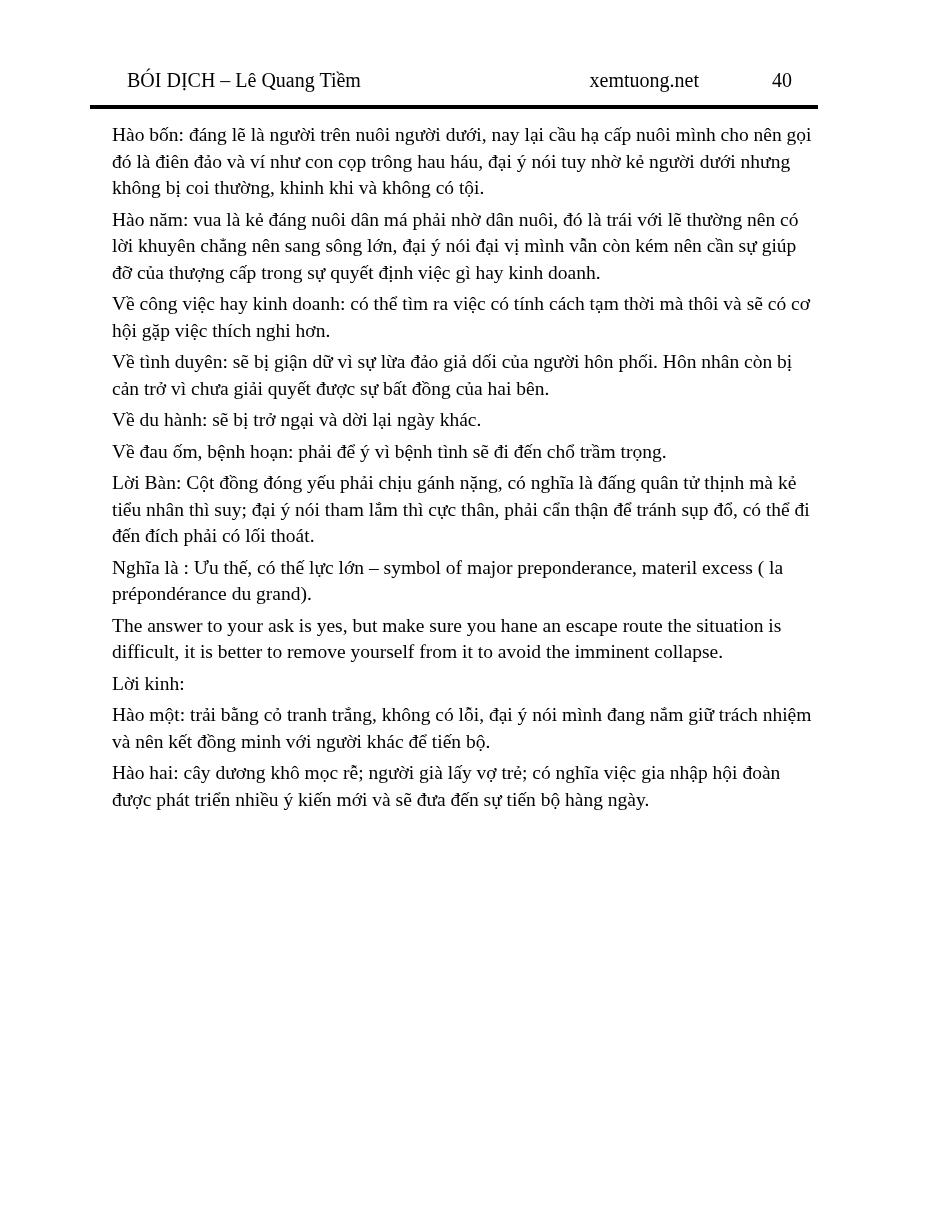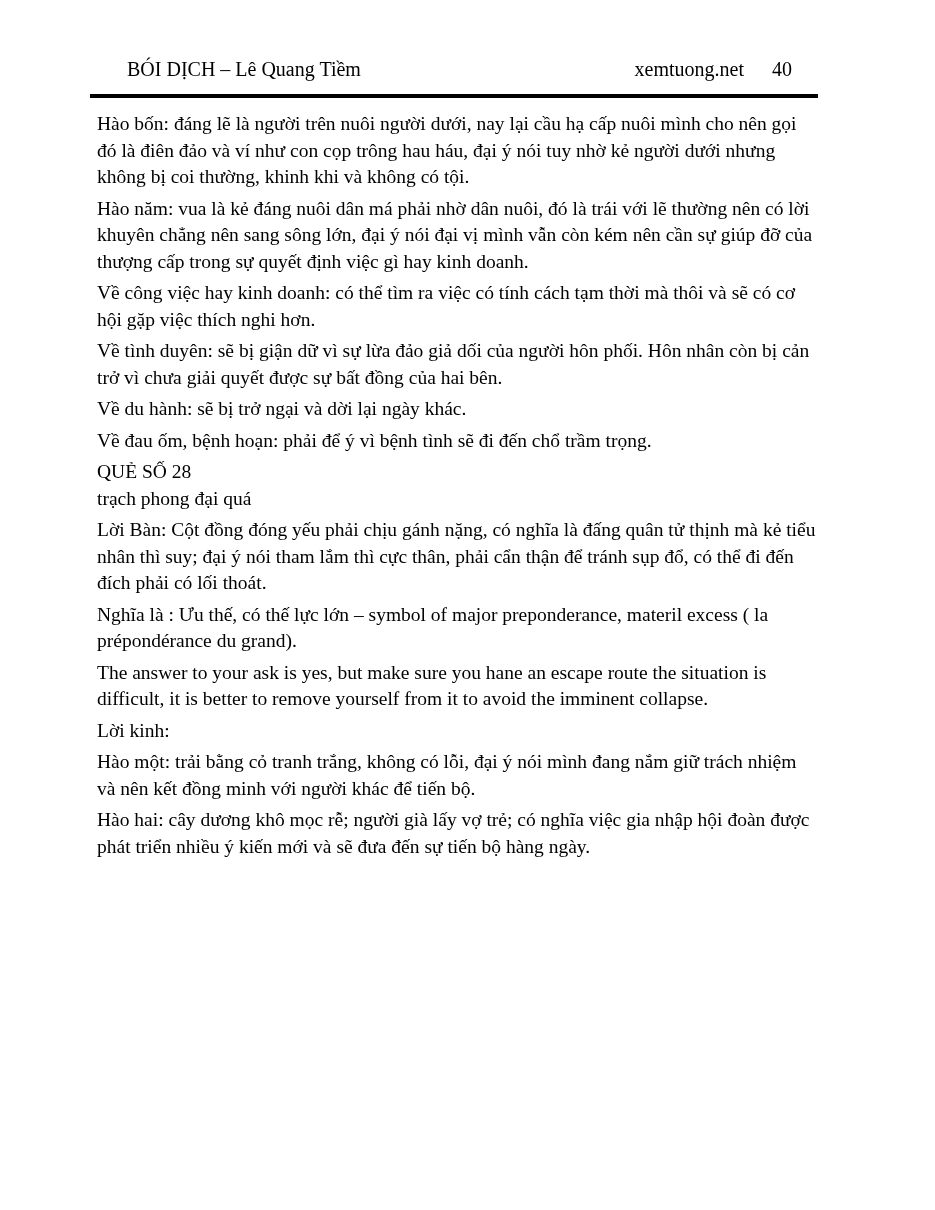--- a/index.html
+++ b/index.html
@@ -10,58 +10,58 @@
   body {
     width: 935px;
     height: 1210px;
     position: relative;
     font-family: "Liberation Serif", "DejaVu Serif", serif;
     color: #000000;
     overflow: hidden;
   }
   .page {
     position: absolute;
-    top: 4px;
+    top: 15px;
     left: 0;
     width: 935px;
     height: 1042px;
     box-sizing: border-box;
     padding: 52px 117px 0 90px;
     background: #ffffff;
   }
   .header-row {
     display: flex;
     justify-content: space-between;
     align-items: baseline;
     font-size: 20px;
     line-height: 26px;
   }
   .header-left {
     padding-left: 37px;
   }
   .header-right {
     display: flex;
-    gap: 28px;
+    gap: 73px;
     padding-right: 26px;
   }
   .header-rule {
     margin-top: 12px;
     height: 4px;
     background: #000000;
     width: 100%;
   }
   .content {
     padding-left: 7px;
     padding-top: 13px;
     width: 721px;
     font-size: 19.5px;
     line-height: 26.5px;
   }
   .content p.para {
-    margin: 0 0 5px 0;
+    margin: 0 0 5px 15px;
     padding: 0;
   }
   .content .text-line {
     display: block;
   }
 </style>
 </head>
 <body>
 
 <div class="page">
@@ -91,24 +91,20 @@
       <p class="para">
         <span class="text-line">Về tình duyên: sẽ bị giận dữ vì sự lừa đảo giả dối của người hôn phối. Hôn nhân còn bị cản trở vì chưa giải quyết được sự bất đồng của hai bên.</span>
       </p>
       <p class="para">
         <span class="text-line">Về du hành: sẽ bị trở ngại và dời lại ngày khác.</span>
       </p>
       <p class="para">
         <span class="text-line">Về đau ốm, bệnh hoạn: phải để ý vì bệnh tình sẽ đi đến chổ trầm trọng.</span>
       </p>
       <p class="para">
-        <span class="text-line">QUẺ SỐ 28</span>
-        <span class="text-line">trạch phong đại quá</span>
-      </p>
-      <p class="para">
         <span class="text-line">Lời Bàn: Cột đồng đóng yếu phải chịu gánh nặng, có nghĩa là đấng quân tử thịnh mà kẻ tiểu nhân thì suy; đại ý nói tham lắm thì cực thân, phải cẩn thận để tránh sụp đổ, có thể đi đến đích phải  có lối thoát.</span>
       </p>
       <p class="para">
         <span class="text-line">Nghĩa là : Ưu  thế, có thế lực lớn – symbol of major preponderance, materil excess ( la prépondérance du grand).</span>
       </p>
       <p class="para">
         <span class="text-line">The answer to your ask is yes, but make sure you hane an escape route the situation is difficult, it is better to remove yourself from it to avoid the imminent collapse.</span>
       </p>
       <p class="para">
         <span class="text-line">Lời kinh:</span>

